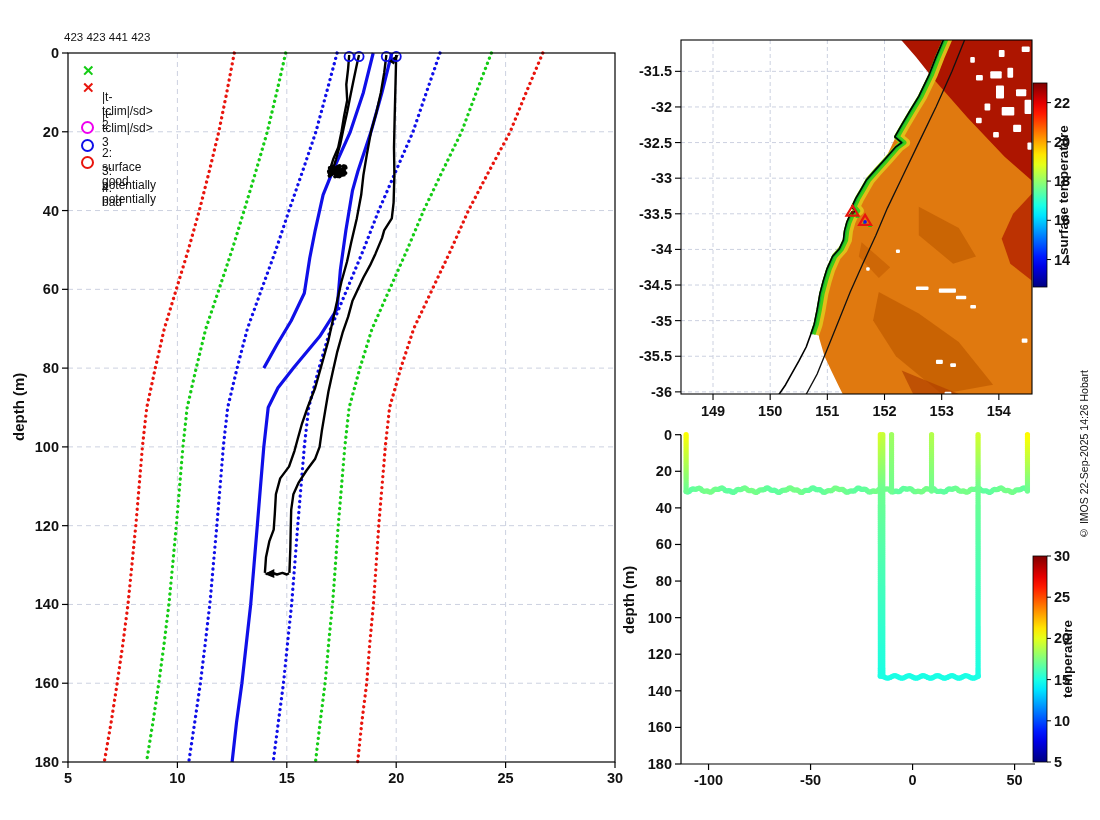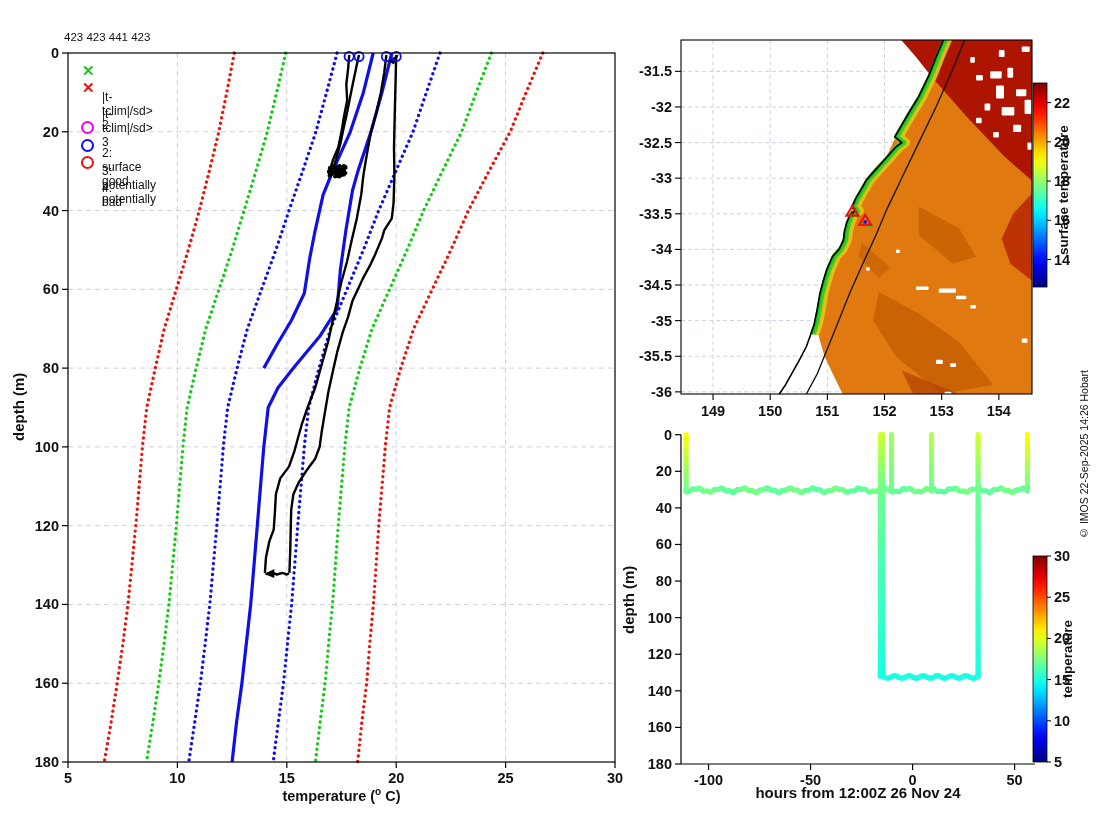--- a/index.html
+++ b/index.html
@@ -1146,23 +1146,21 @@
   </div>
   <div class="leg-row" style="left:0;top:137.5px">
     <span class="leg-o" id="lm3" style="border-color: rgb(15, 15, 232);"></span>
     <span class="leg-text">3: potentially potentially</span>
   </div>
   <div class="leg-row" style="left:0;top:155px">
     <span class="leg-o" id="lm4" style="border-color: rgb(232, 21, 13);"></span>
     <span class="leg-text">4: bad</span>
   </div>
 
-  <div class="lbl" id="xlabel-left"><span>temperature (</span><span class="sup">o</span><span> C)</span></div>
   <div class="lbl vlabel" id="ylabel-left">depth (m)</div>
 
   <div class="lbl vlabel" id="map-cbar-label">surface temperature</div>
 
   <div class="lbl vlabel" id="ts-ylabel">depth (m)</div>
-  <div class="lbl" id="ts-xlabel">hours from 12:00Z 26 Nov 24</div>
   <div class="lbl vlabel" id="ts-cbar-label">temperature</div>
 
   <div class="lbl vlabel" id="watermark">© IMOS 22-Sep-2025 14:26 Hobart</div>
 </div>
 
 </body></html>

